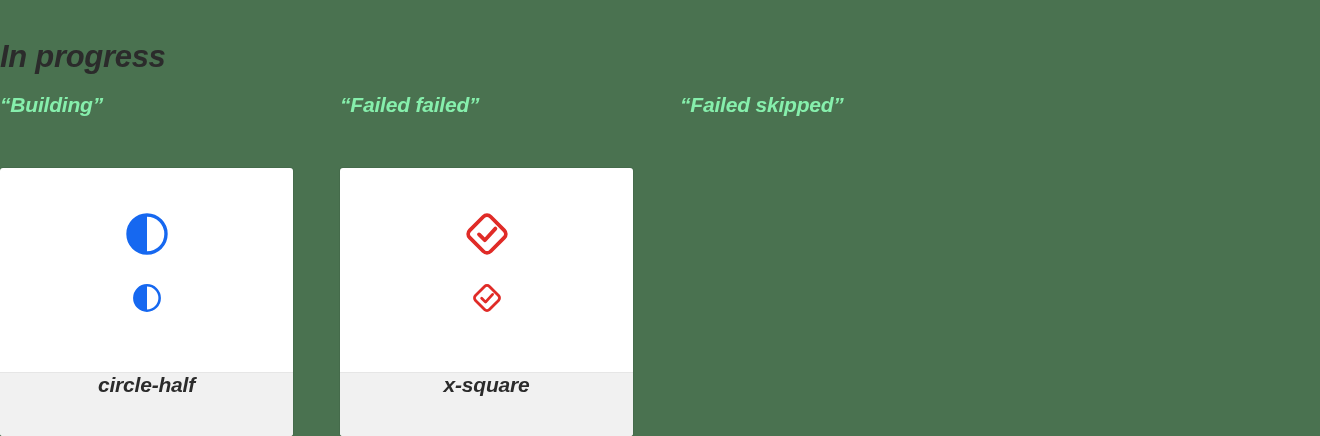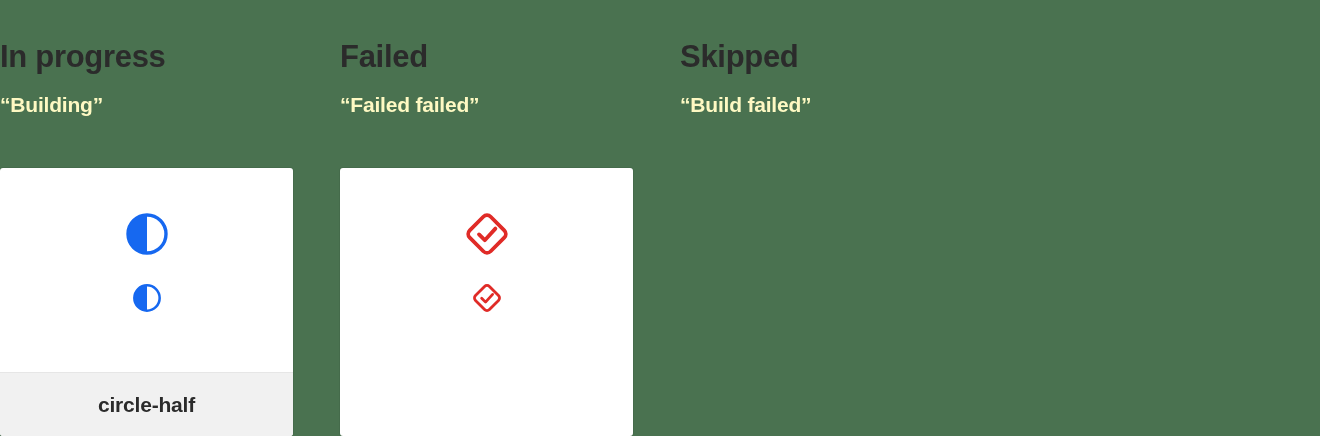--- a/index.html
+++ b/index.html
@@ -20,38 +20,39 @@
     display: grid;
     grid-template-columns: repeat(4, 340px);
     width: 1360px;
     height: 436px;
   }
 
   .col {
     position: relative;
     width: 340px;
     height: 316px;
+    font-style: italic;
   }
 
   .heading {
     font-size: 31px;
     font-weight: bold;
     color: #2b2b2b;
     letter-spacing: -0.3px;
     line-height: 1;
     position: absolute;
     top: 41px;
     left: 0;
     white-space: nowrap;
   }
 
   .subtitle {
     font-size: 21px;
     font-weight: bold;
-    color: #fef9c3;
+    color: #86efac;
     letter-spacing: -0.2px;
     line-height: 1;
     position: absolute;
     top: 94px;
     left: 0;
     white-space: nowrap;
   }
 
   .card {
     position: absolute;
@@ -87,21 +88,21 @@
     height: 32px;
     display: block;
     margin-top: 24px;
   }
 
   .card-footer {
     flex: 0 0 64px;
     background: #f1f1f1;
     border-top: 1px solid #e6e6e6;
     display: flex;
-    align-items: center;
+    align-items: flex-start;
     justify-content: center;
   }
 
   .card-label {
     font-size: 21px;
     font-weight: bold;
     color: #2b2b2b;
     letter-spacing: -0.2px;
   }
 </style>
@@ -125,38 +126,39 @@
         </svg>
       </div>
       <div class="card-footer">
         <span class="card-label">circle-half</span>
       </div>
     </div>
   </div>
 
 
   <div class="col">
-    <div class="heading">Failed</div>
     <div class="subtitle">“Failed failed”</div>
     <div class="card">
       <div class="icon-area">
         <svg class="icon-big" viewBox="0 0 24 24">
           <g transform="rotate(45 12 12)">
             <rect x="4.6" y="4.6" width="14.8" height="14.8" rx="2.6" fill="none" stroke="#e02b27" stroke-width="1.9"></rect>
           </g>
           <path d="M8.0 12.2 L10.9 15.1 L16.2 9.3" fill="none" stroke="#e02b27" stroke-width="1.9" stroke-linecap="round" stroke-linejoin="round"></path>
         </svg>
         <svg class="icon-small" viewBox="0 0 24 24">
           <g transform="rotate(45 12 12)">
             <rect x="4.6" y="4.6" width="14.8" height="14.8" rx="2.6" fill="none" stroke="#e02b27" stroke-width="2.1"></rect>
           </g>
           <path d="M8.0 12.2 L10.9 15.1 L16.2 9.3" fill="none" stroke="#e02b27" stroke-width="2.1" stroke-linecap="round" stroke-linejoin="round"></path>
         </svg>
       </div>
+      <div class="card-footer">
+        <span class="card-label">x-square</span>
+      </div>
     </div>
   </div>
 
   <div class="col">
-    <div class="heading">Skipped</div>
-    <div class="subtitle">“Build failed”</div>
+    <div class="subtitle">“Failed skipped”</div>
   </div>
 
 </div>
 
 </body></html>

